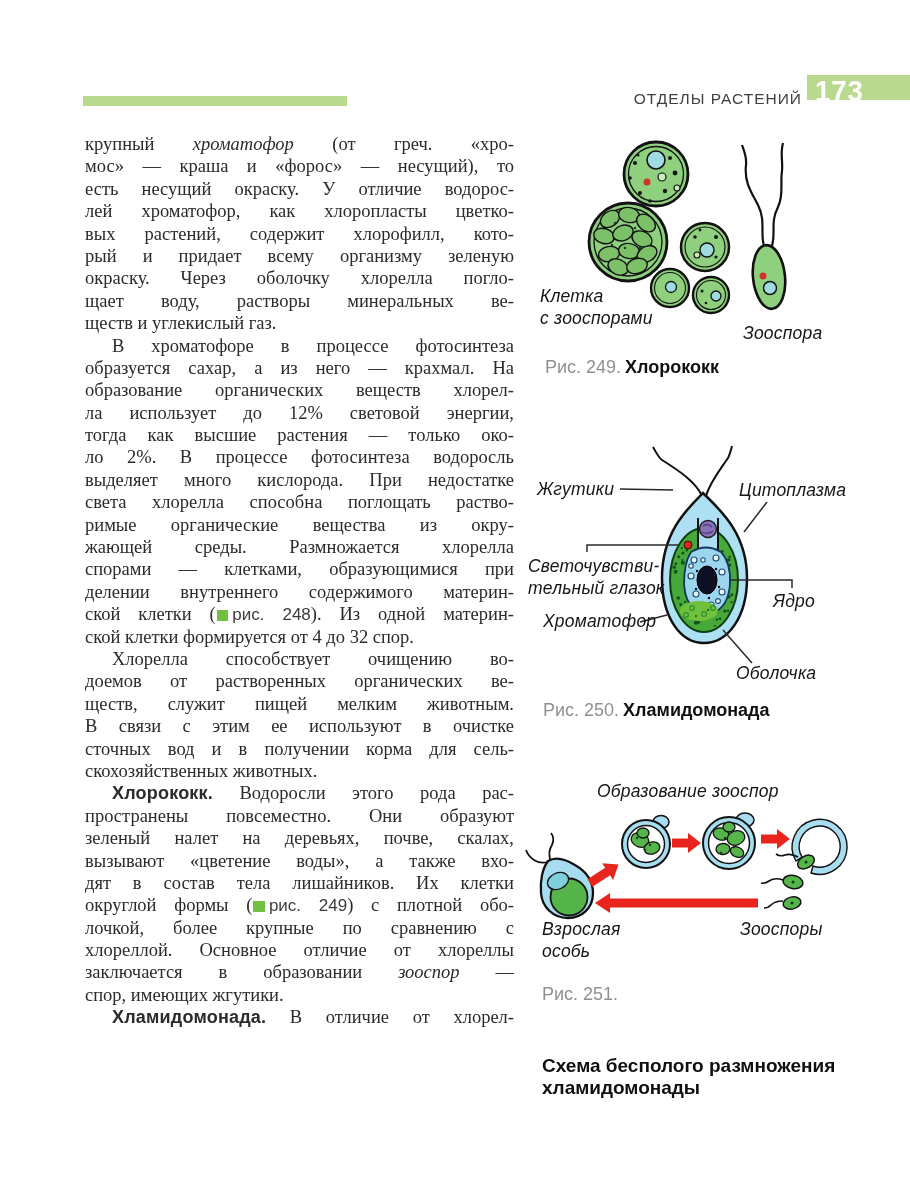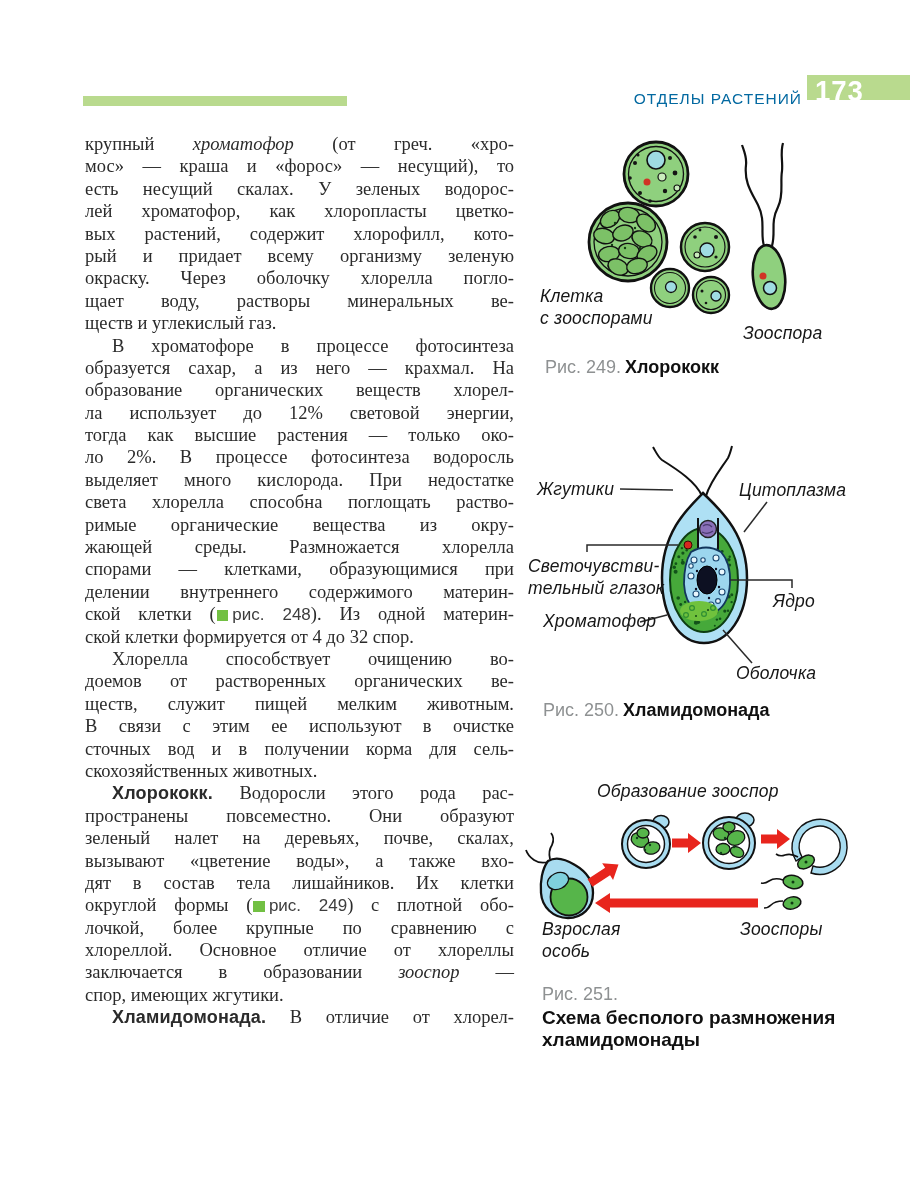--- a/index.html
+++ b/index.html
@@ -5,21 +5,21 @@
   html,body{margin:0;padding:0;}
   body{
     width:910px;height:1182px;position:relative;background:#ffffff;
     font-family:"Liberation Serif",serif;color:#2b2b2b;overflow:hidden;
   }
   .abs{position:absolute;}
   
   #green-rule{left:83px;top:96px;width:264px;height:10px;background:var(--accent);}
   #section-title{
     top:90px;right:108px;font-family:"Liberation Sans",sans-serif;
-    font-size:15.5px;color:#0369a1;letter-spacing:1px;white-space:nowrap;
+    font-size:15.5px;color:#404040;letter-spacing:1px;white-space:nowrap;
   }
   #page-box{left:807px;top:75px;width:103px;height:25px;background:var(--accent);}
   #page-box span{
     display:block;margin-left:8px;line-height:32px;color:#ffffff;
     font-family:"Liberation Sans",sans-serif;font-weight:bold;font-size:29px;
     letter-spacing:1px;transform:scaleX(.95);transform-origin:left center;
   }
   
   #body-text{left:85px;top:133px;width:429px;}
   .tl{
@@ -38,39 +38,39 @@
   
   .flabel{
     font-family:"Liberation Sans",sans-serif;font-size:17.5px;color:#161616;
     letter-spacing:.2px;white-space:nowrap;font-style:italic;
   }
   .cap{font-family:"Liberation Sans",sans-serif;font-size:18px;white-space:nowrap;}
   .cap .ref{color:#8e9192;}
   .cap .ttl{color:#101010;font-weight:bold;margin-left:4px;}
   .capbold{
     font-family:"Liberation Sans",sans-serif;font-size:19px;font-weight:bold;
-    color:#101010;white-space:nowrap;
+    color:#101010;white-space:nowrap;margin-top:48px;
   }
   svg{display:block;}
   .arrow{fill:var(--arrowred);}
   .outline{stroke:#111;fill:none;}
 </style>
 </head>
 <body>
 
 <div class="abs" id="green-rule"></div>
 <div class="abs" id="section-title">ОТДЕЛЫ РАСТЕНИЙ</div>
 <div class="abs" id="page-box">
   <span>173</span>
 </div>
 
 <div class="abs" id="body-text">
     <div class="tl">крупный <span class="it">хроматофор</span> (от греч. «хро-</div>
     <div class="tl">мос» — краша и «форос» — несущий), то</div>
-    <div class="tl">есть несущий скалах. У зеленых водорос-</div>
+    <div class="tl">есть несущий окраску. У отличие водорос-</div>
     <div class="tl">лей хроматофор, как хлоропласты цветко-</div>
     <div class="tl">вых растений, содержит хлорофилл, кото-</div>
     <div class="tl">рый и придает всему организму зеленую</div>
     <div class="tl">окраску. Через оболочку хлорелла погло-</div>
     <div class="tl">щает воду, растворы минеральных ве-</div>
     <div class="tl pl">ществ и углекислый газ.</div>
     <div class="tl ind">В хроматофоре в процессе фотосинтеза</div>
     <div class="tl">образуется сахар, а из него — крахмал. На</div>
     <div class="tl">образование органических веществ хлорел-</div>
     <div class="tl">ла использует до 12% световой энергии,</div>

